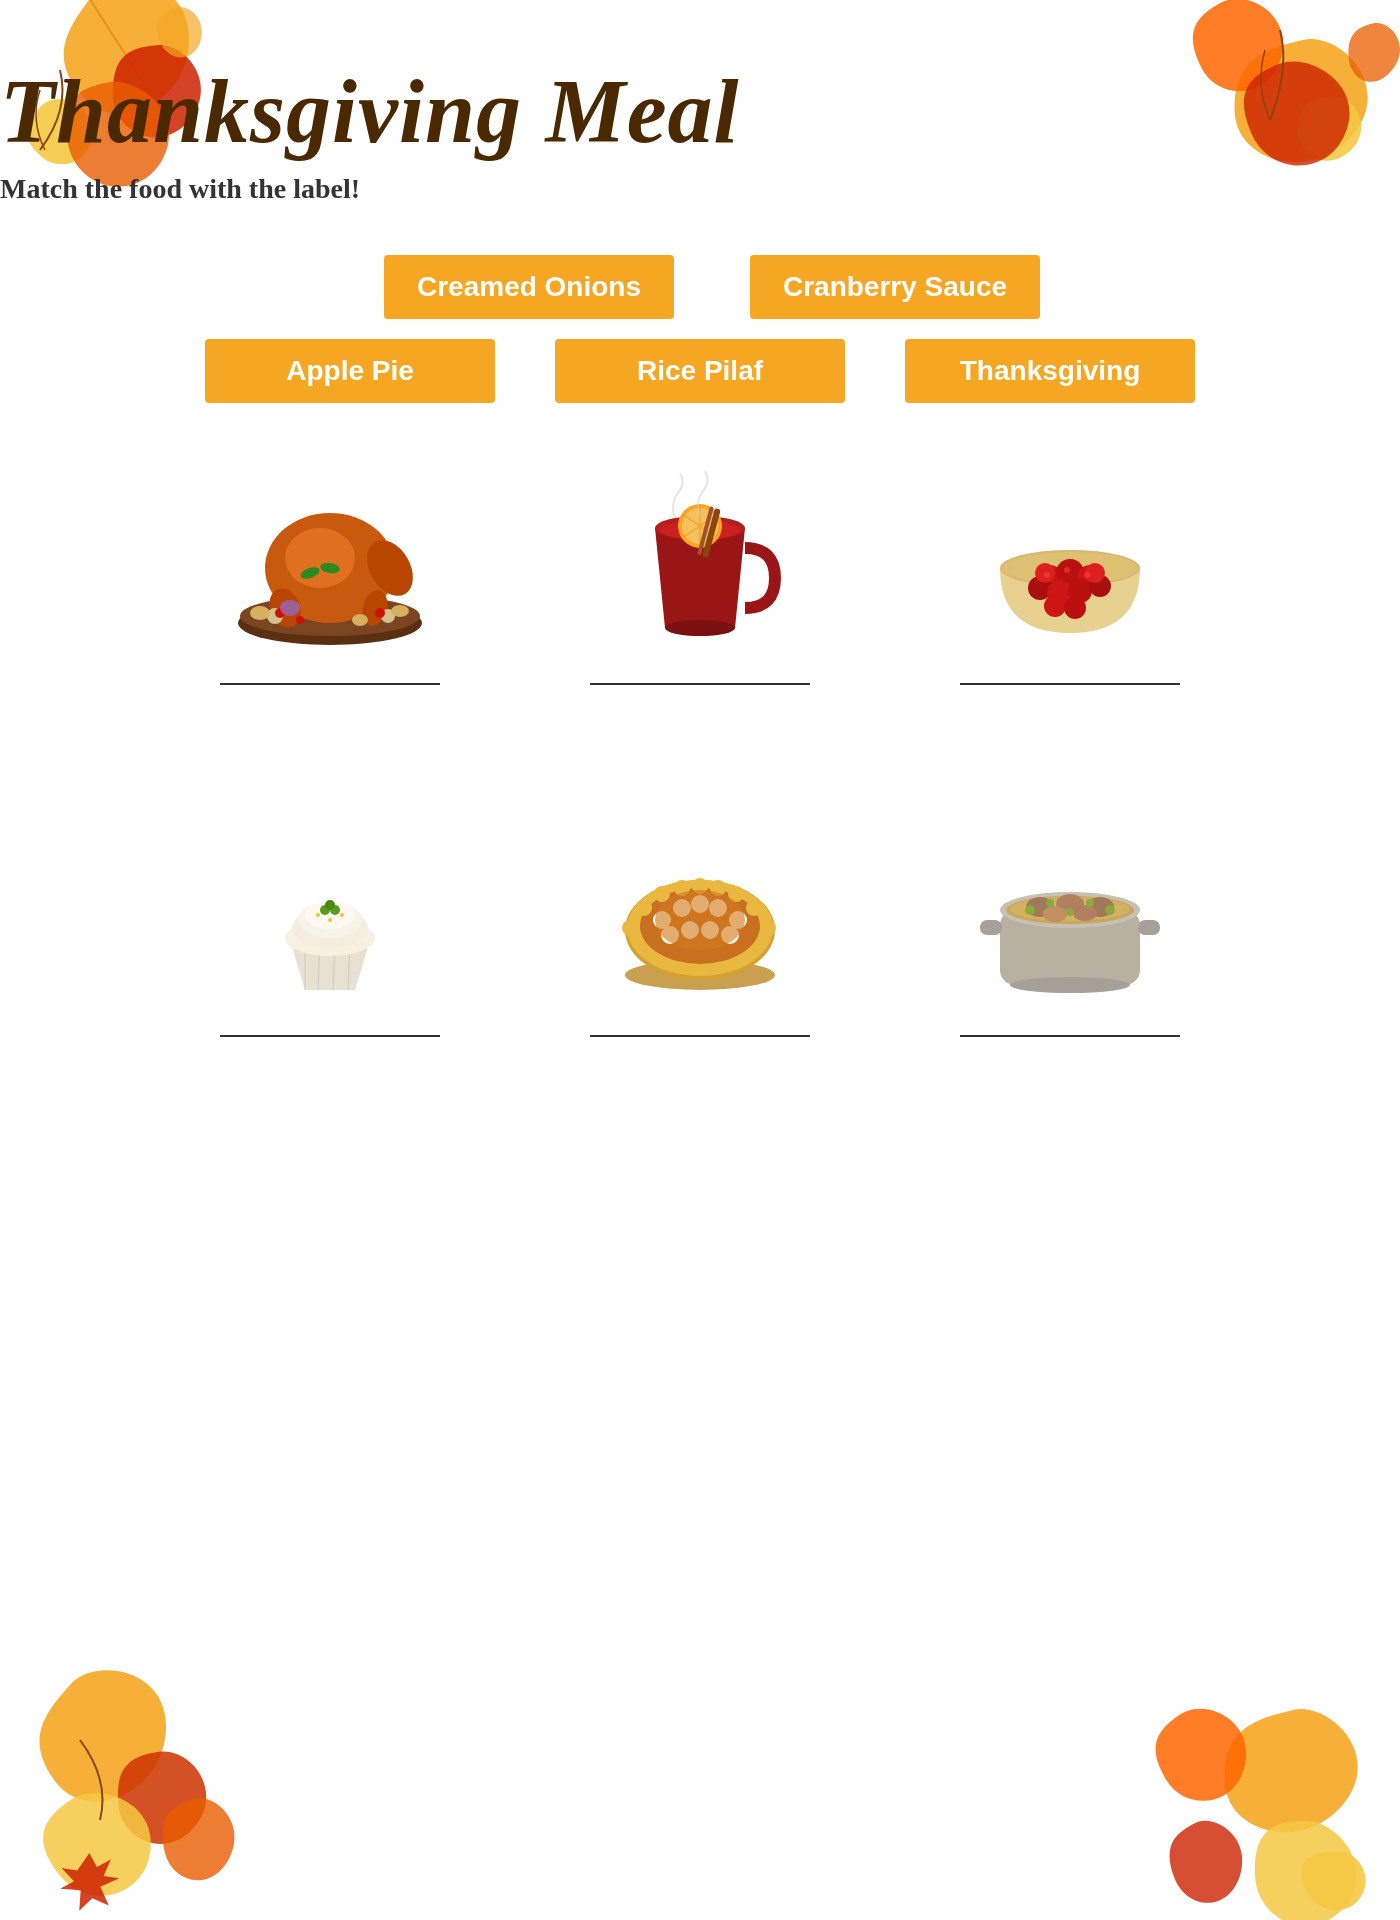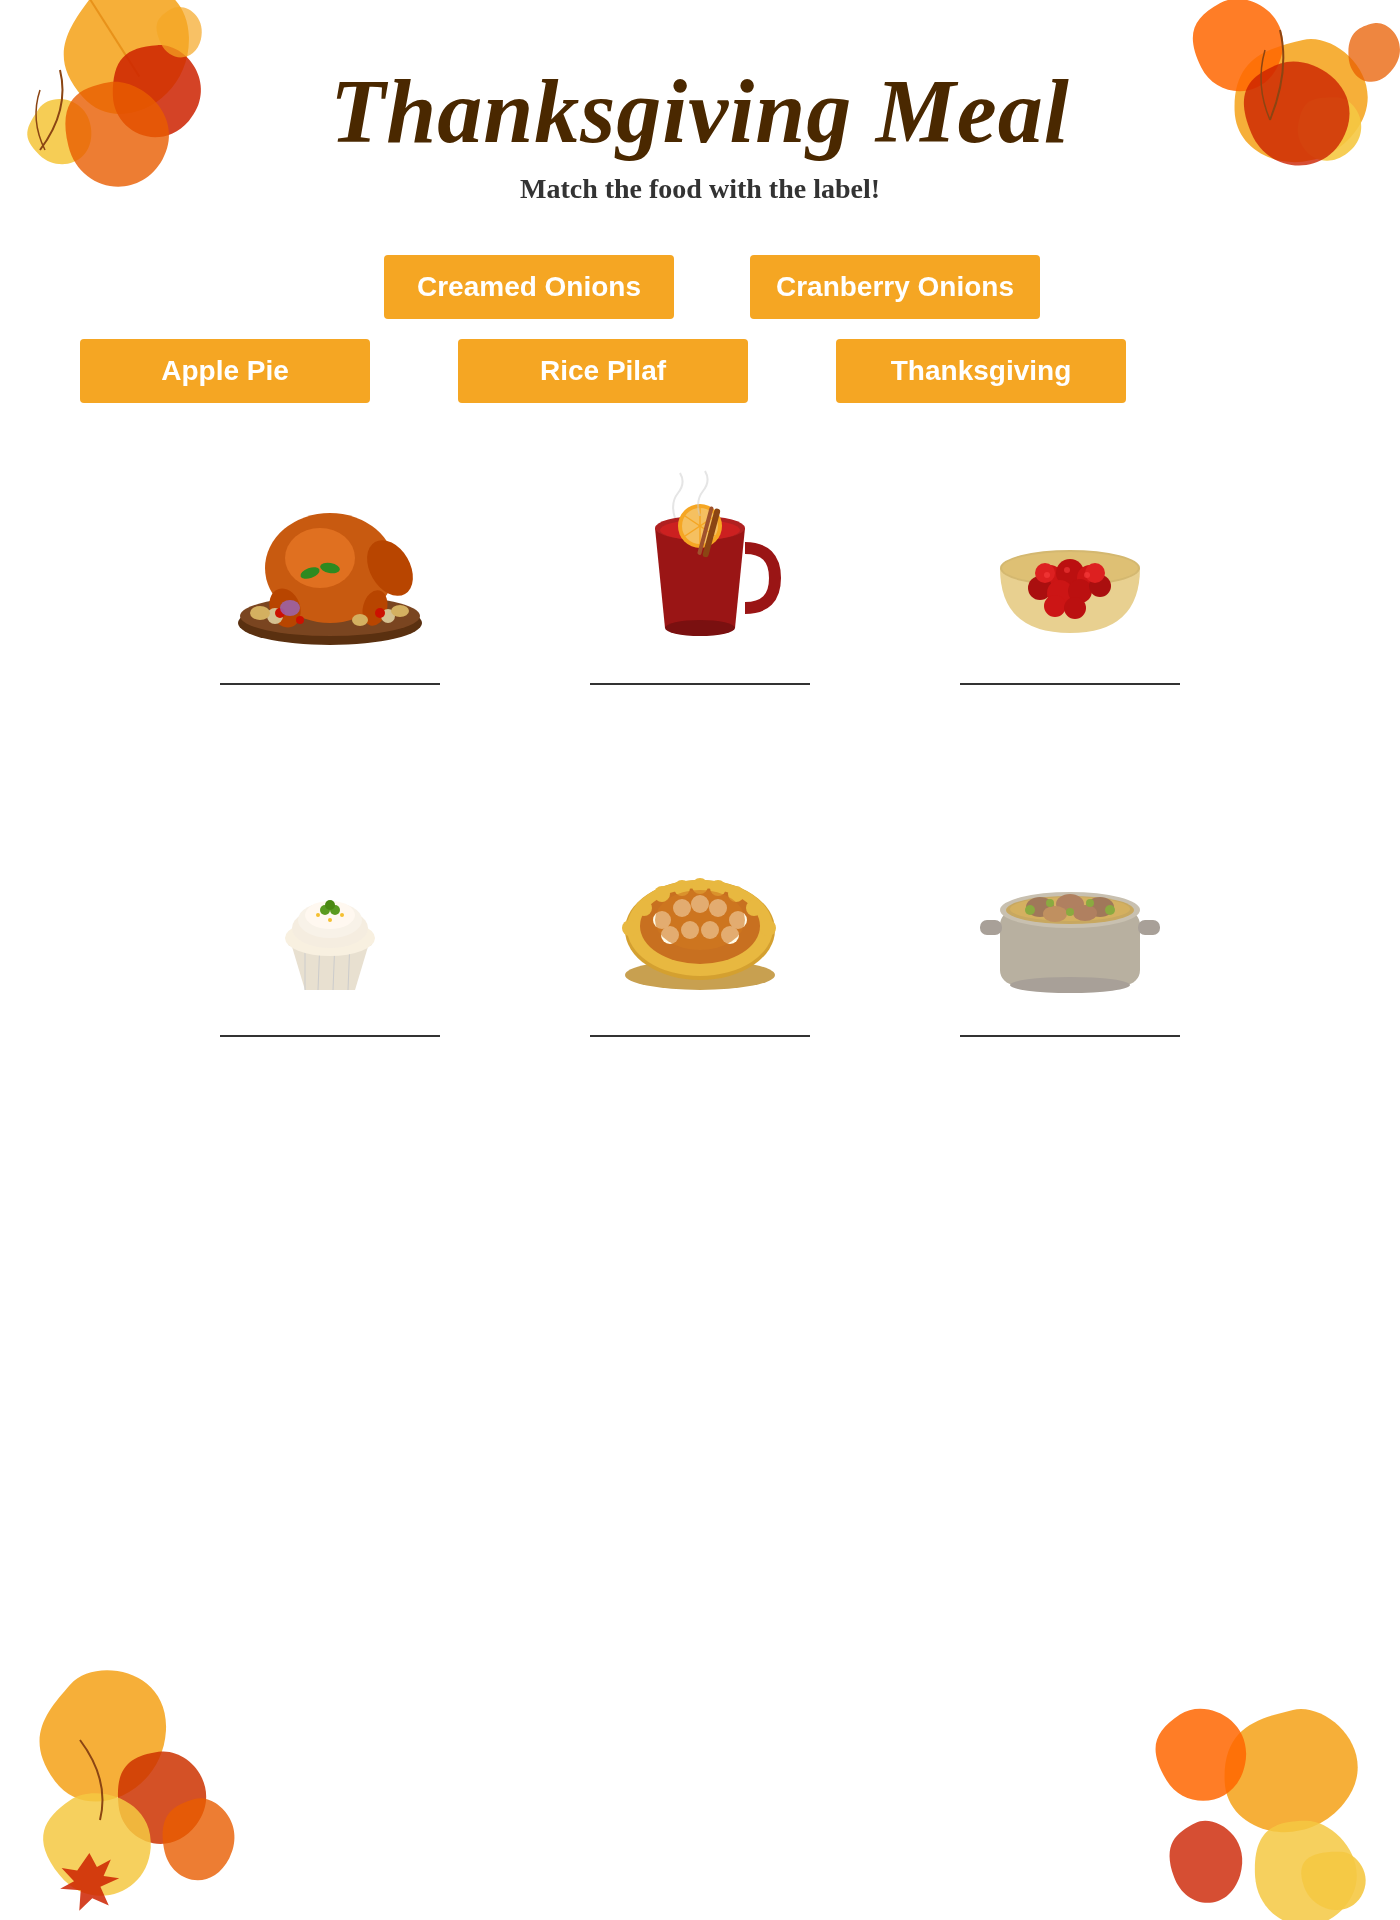--- a/index.html
+++ b/index.html
@@ -7,21 +7,20 @@
       width: 1400px;
       min-height: 1920px;
       background: #ffffff;
       font-family: Arial, sans-serif;
       position: relative;
       overflow: hidden;
     }
 
     
     .header {
-      text-align: center;
       padding-top: 60px;
       position: relative;
       z-index: 2;
     }
     .title {
       font-size: 90px;
       color: #4a2800;
       font-family: 'Georgia', serif;
       font-style: italic;
       font-weight: bold;
@@ -42,21 +41,22 @@
       gap: 76px;
       margin-top: 50px;
       padding: 0 80px;
       flex-wrap: wrap;
       position: relative;
       z-index: 2;
       margin-left: 24px;
     }
     .label-row {
       display: flex;
-      gap: 88px;
+      justify-content: center;
+      gap: 60px;
       padding: 0 80px;
       margin-top: 20px;
       position: relative;
       z-index: 2;
     }
     .food-label {
       background: #f5a623;
       color: white;
       font-size: 28px;
       font-weight: bold;
@@ -206,21 +206,21 @@
   </g>
 </svg>
 
 <div class="header">
   <h1 class="title">Thanksgiving Meal</h1>
   <p class="subtitle">Match the food with the label!</p>
 </div>
 
 <div class="labels-container">
   <div class="food-label">Creamed Onions</div>
-  <div class="food-label">Cranberry Onions</div>
+  <div class="food-label">Cranberry Sauce</div>
 </div>
 
 <div class="label-row">
   <div class="food-label">Apple Pie</div>
   <div class="food-label">Rice Pilaf</div>
   <div class="food-label">Thanksgiving</div>
 </div>
 
 <div class="food-grid">
 

